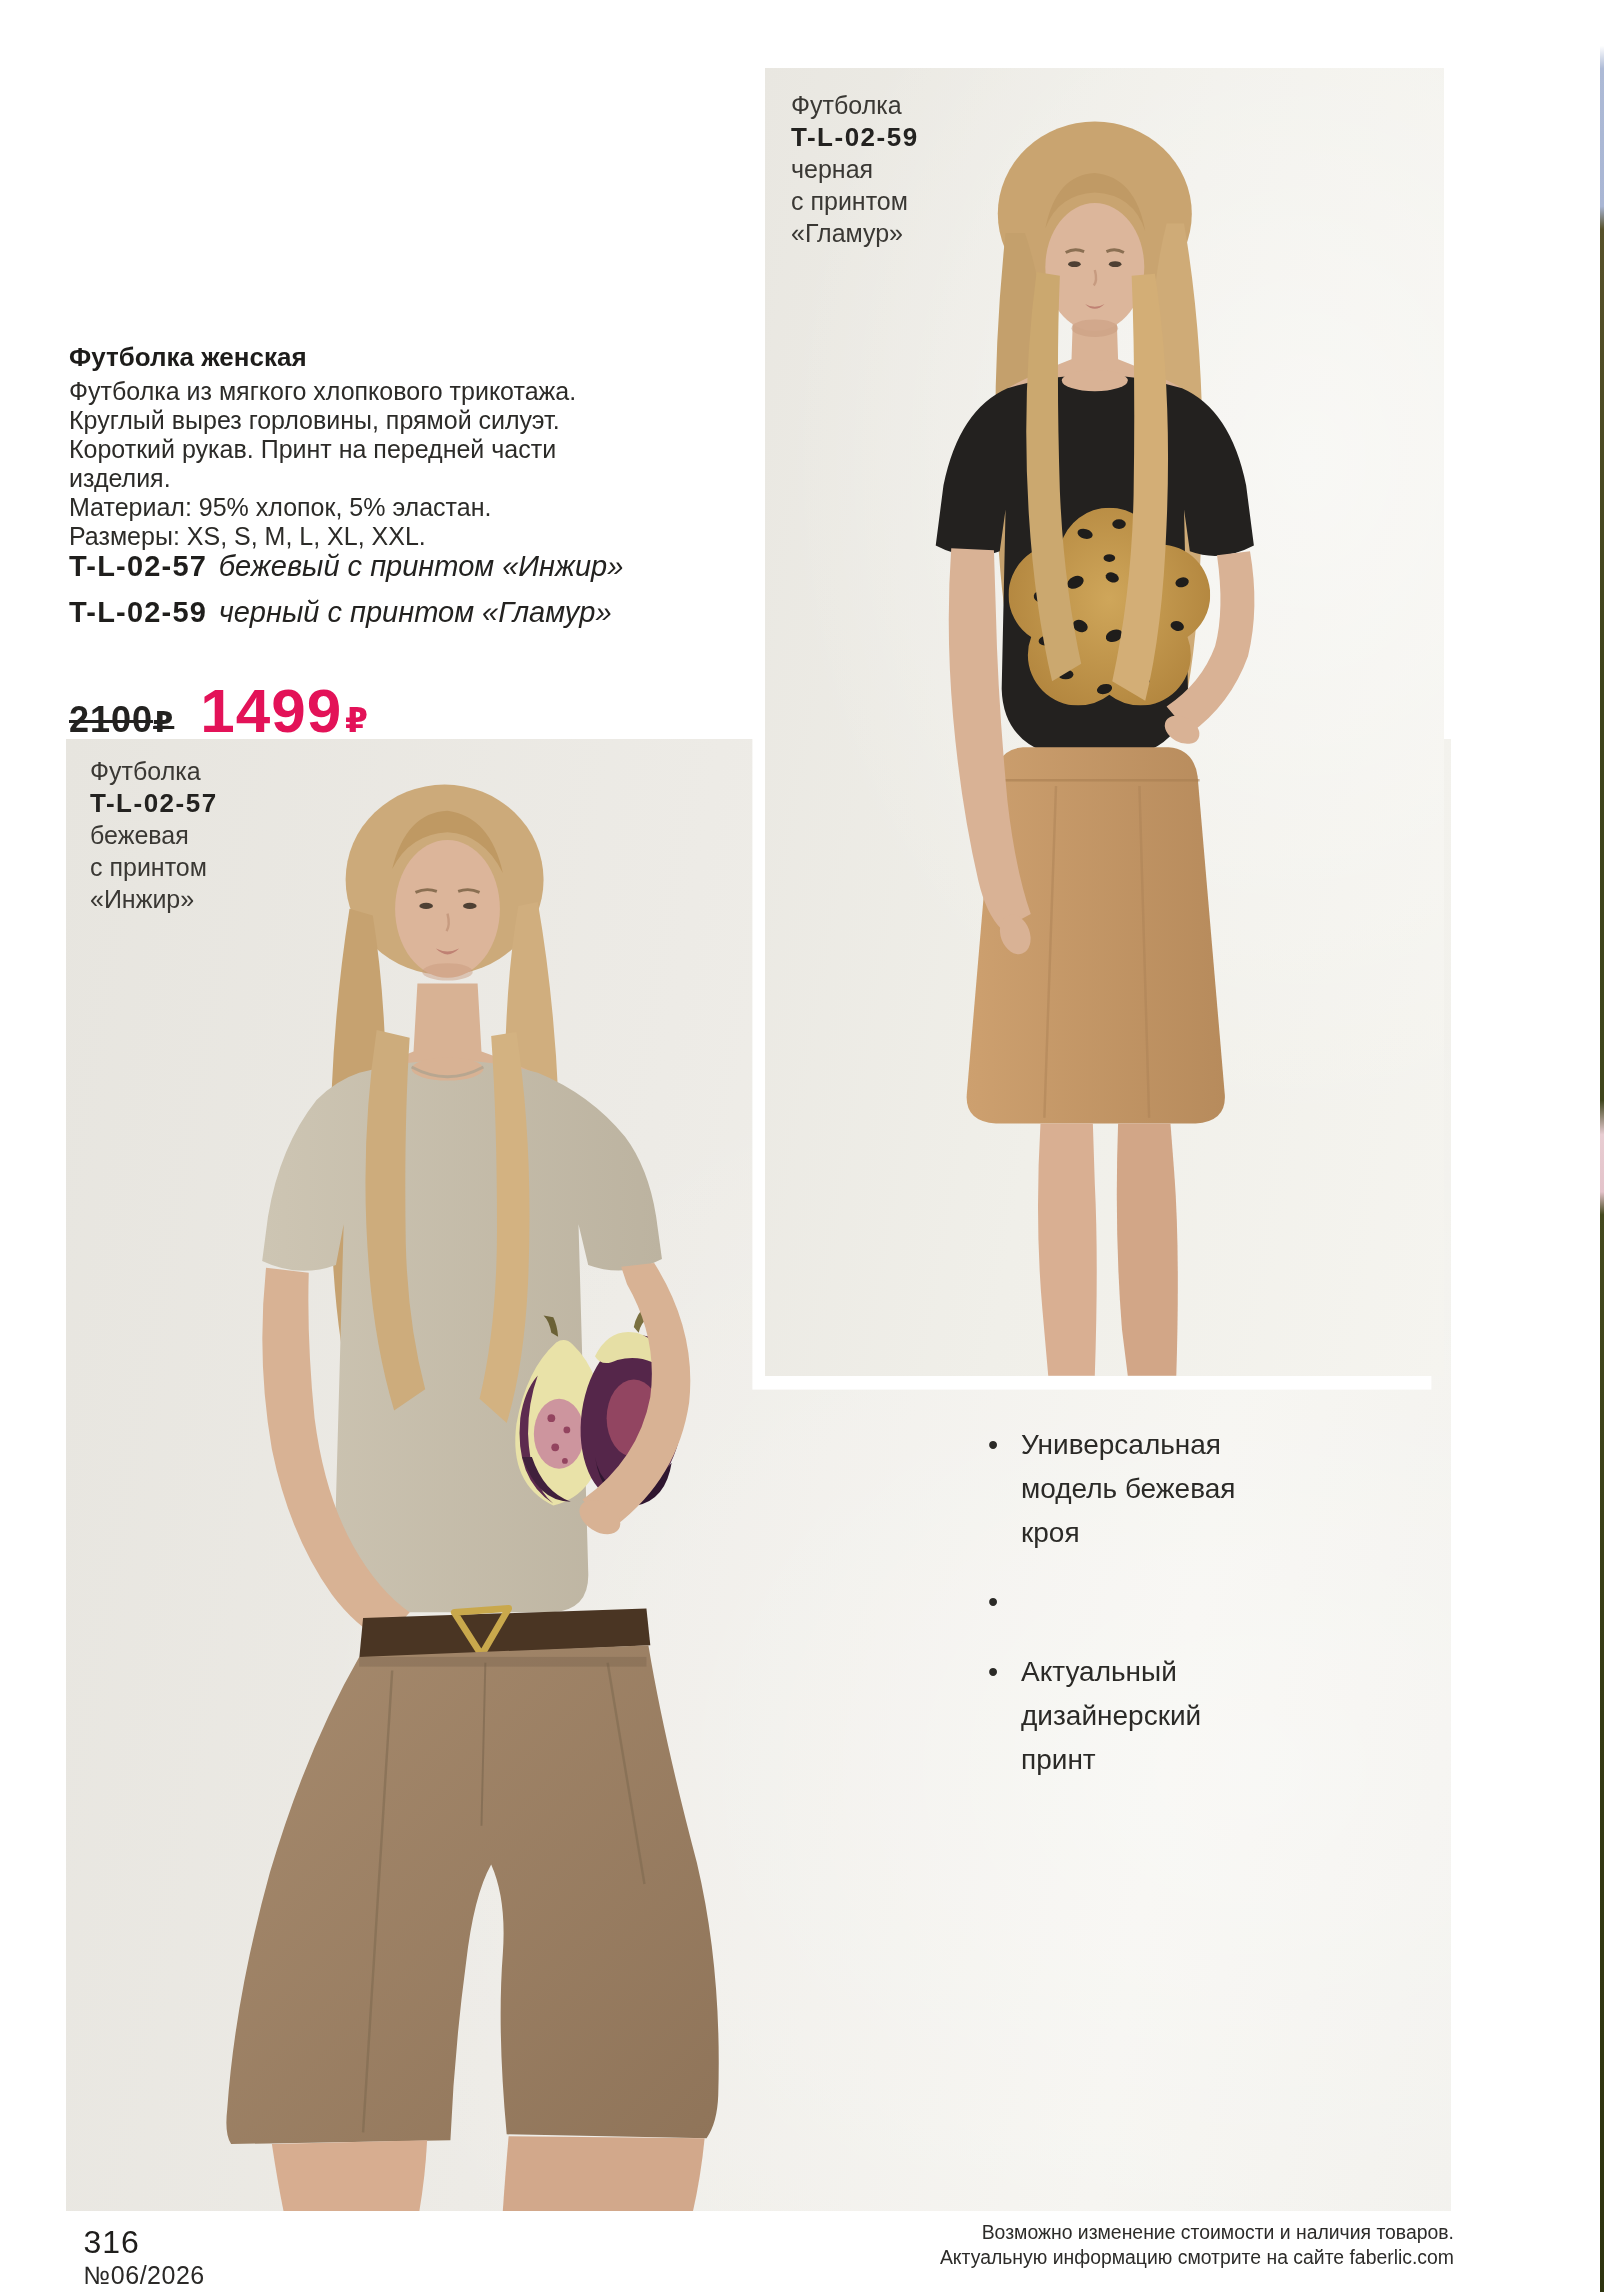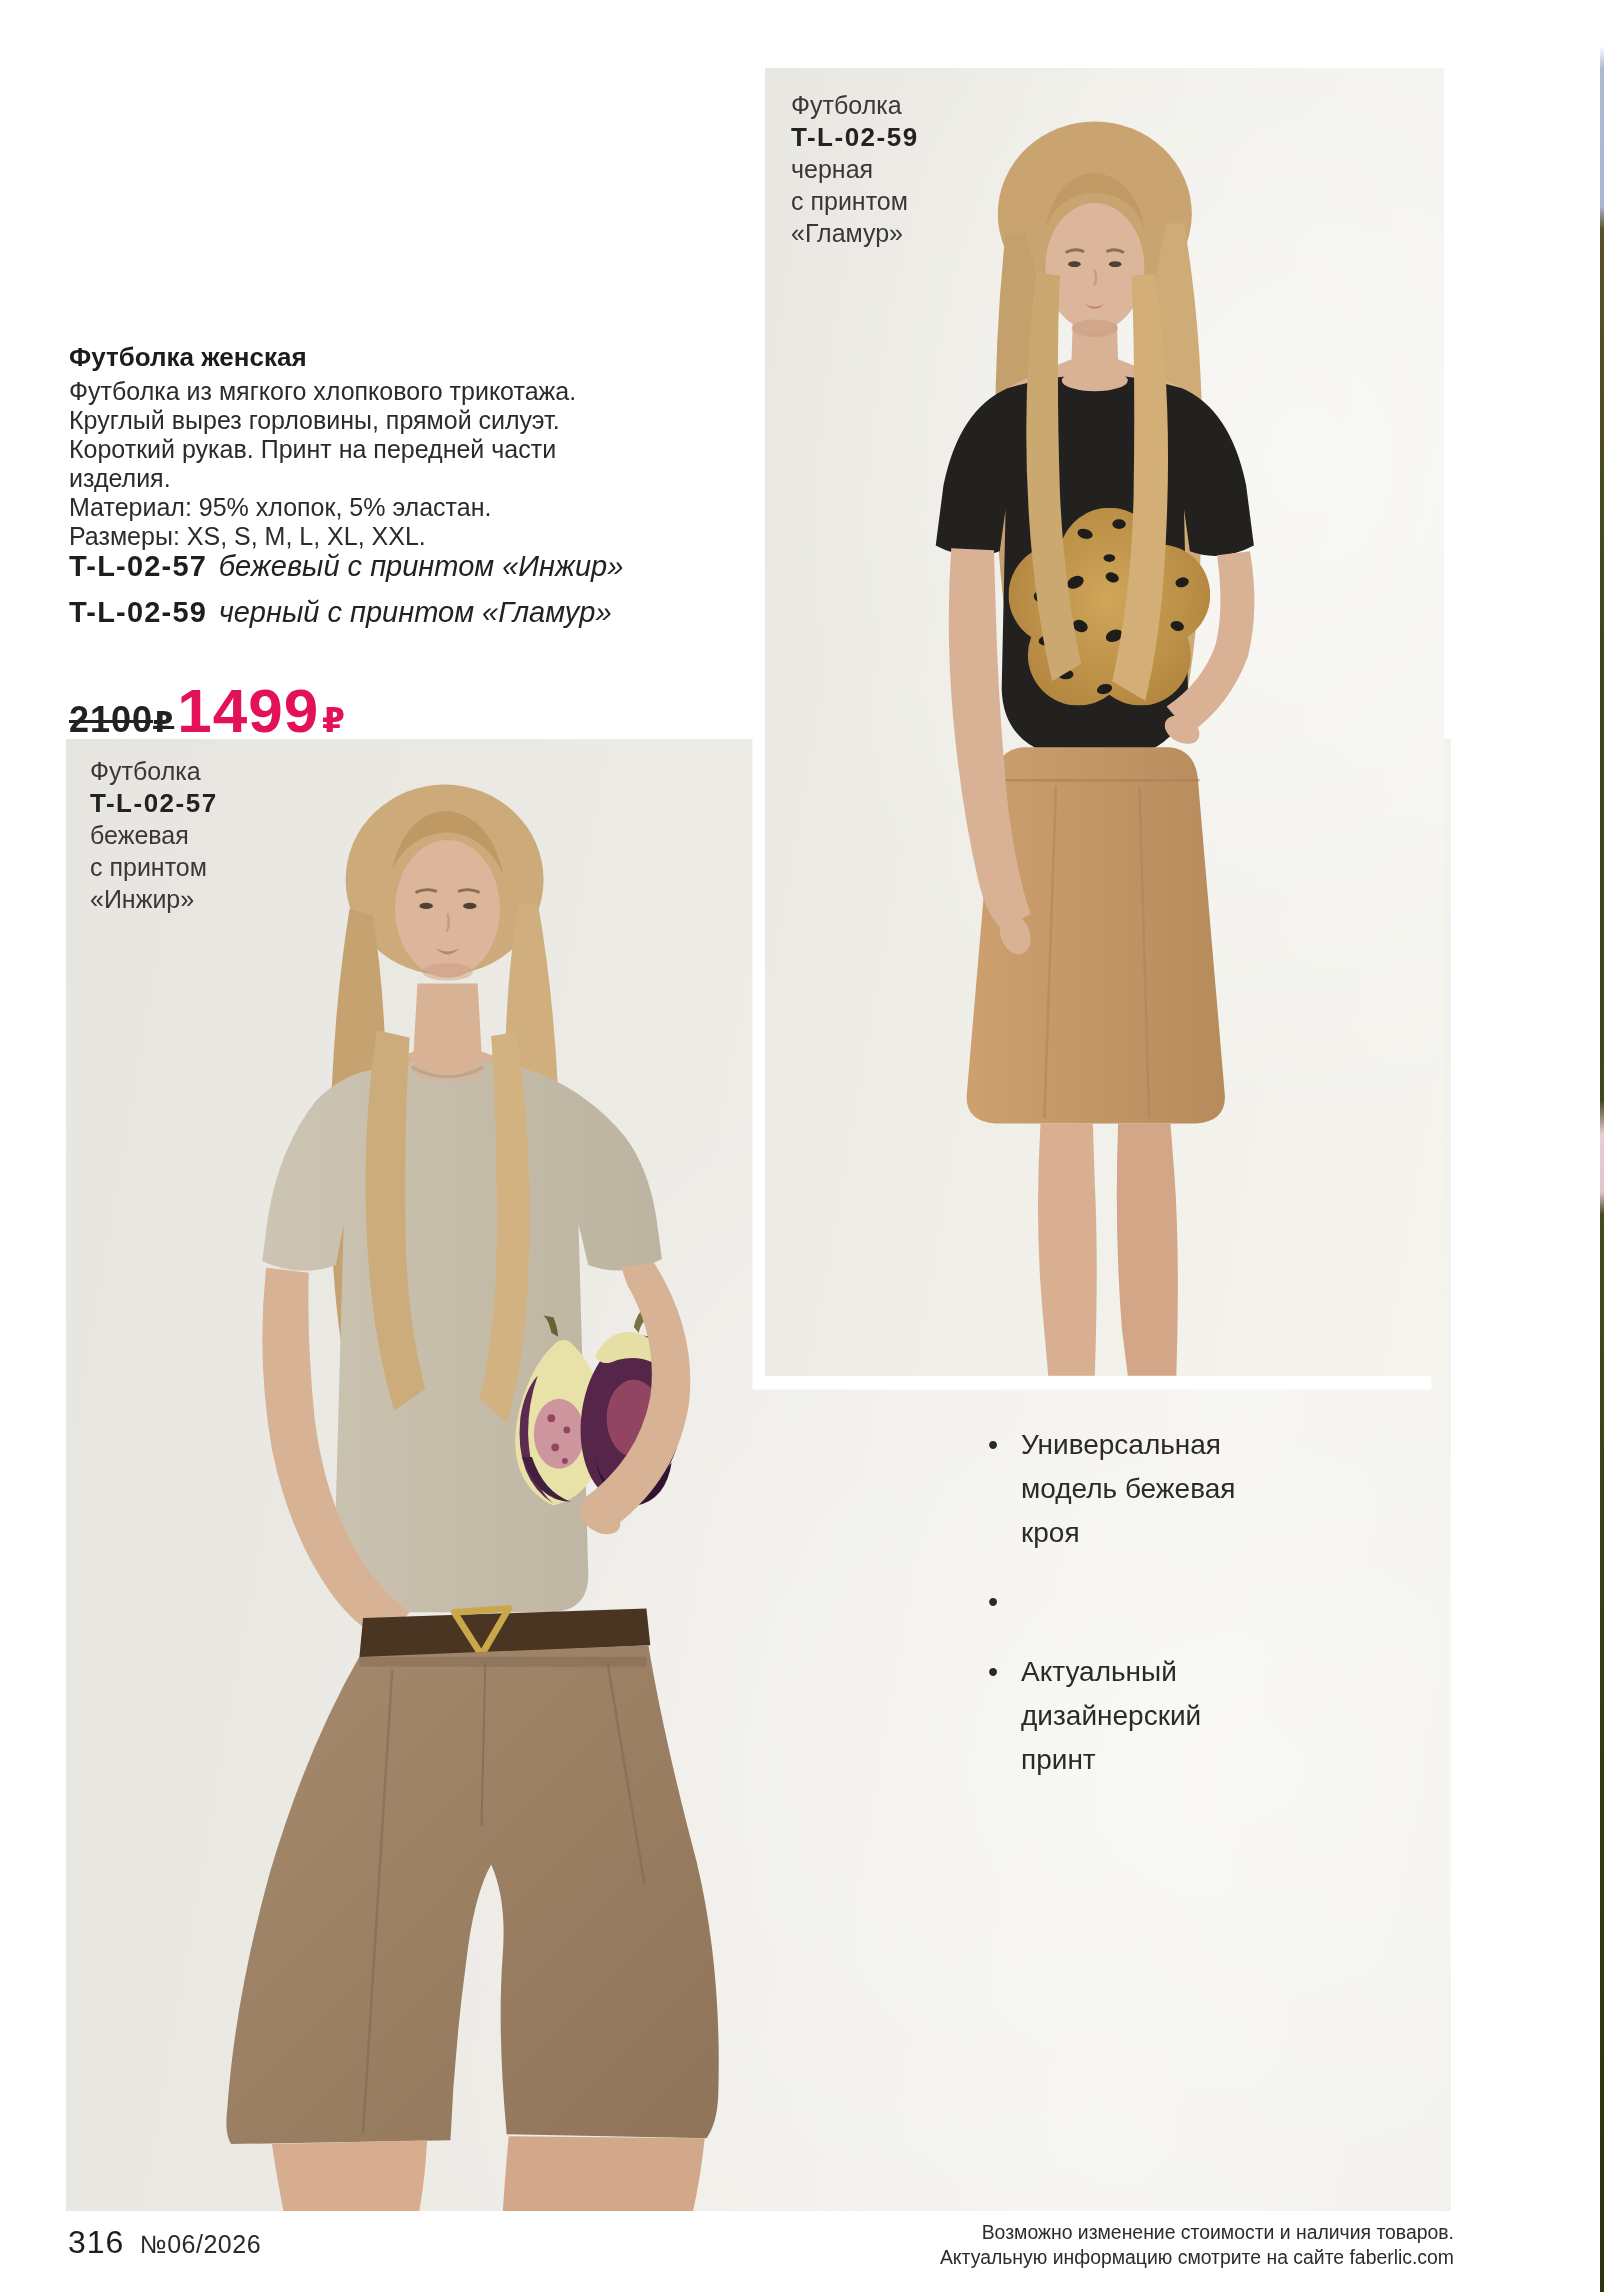--- a/index.html
+++ b/index.html
@@ -29,21 +29,21 @@
     position:absolute;left:69px;top:377px;font-size:25px;line-height:29px;
     white-space:pre-line;color:#2c2b28;z-index:4;
   }
   .articles{
     position:absolute;left:69px;top:543px;margin:0;padding:0;list-style:none;z-index:4;
   }
   .article{font-size:29px;line-height:46px;white-space:nowrap;}
   .article-code{font-weight:bold;letter-spacing:1.2px;color:#1f1e1c;margin-right:11.6px;}
   .article-desc{font-style:italic;color:#232220;}
   .price-row{
-    position:absolute;left:69px;top:675px;display:flex;align-items:baseline;gap:3px;z-index:4;
+    position:absolute;left:69px;top:675px;display:flex;align-items:baseline;gap:26px;z-index:4;
   }
   .old-price{
     font-size:36px;font-weight:bold;color:#232220;letter-spacing:1px;
     text-decoration:line-through;text-decoration-thickness:2.9px;
   }
   .old-price .cur{font-size:29px;font-family:"DejaVu Sans", sans-serif;}
   .new-price{color:var(--accent-pink);font-weight:bold;font-size:62px;letter-spacing:1px;}
   .new-price .cur{font-size:33px;font-family:"DejaVu Sans", sans-serif;margin-left:2.9px;}
   
   .photo{position:absolute;margin:0;overflow:hidden;}
@@ -76,21 +76,21 @@
   }
   .feature{
     display:flex;align-items:flex-start;margin-bottom:25px;
     font-size:28px;line-height:44px;color:#2b2a27;
   }
   .dot{flex:0 0 auto;width:33px;}
   .dot::before{content:"\2022";font-size:29px;}
   .feature-text{white-space:pre-line;}
   
   .footer-left{
-    position:absolute;left:68px;top:2224px;display:flex;align-items:baseline;z-index:4;
+    position:absolute;left:68px;top:2224px;display:flex;align-items:baseline;z-index:4;flex-direction:column;
   }
   .page-num{font-size:32px;color:#1f1e1c;letter-spacing:1px;}
   .issue{font-size:25px;color:#2a2927;margin-left:15.5px;letter-spacing:0.5px;}
   .footer-right{
     position:absolute;right:151px;top:2220px;text-align:right;font-size:19.4px;
     line-height:25px;color:#2c2b29;white-space:pre-line;z-index:4;
   }
 </style>
 </head>
 <body>

